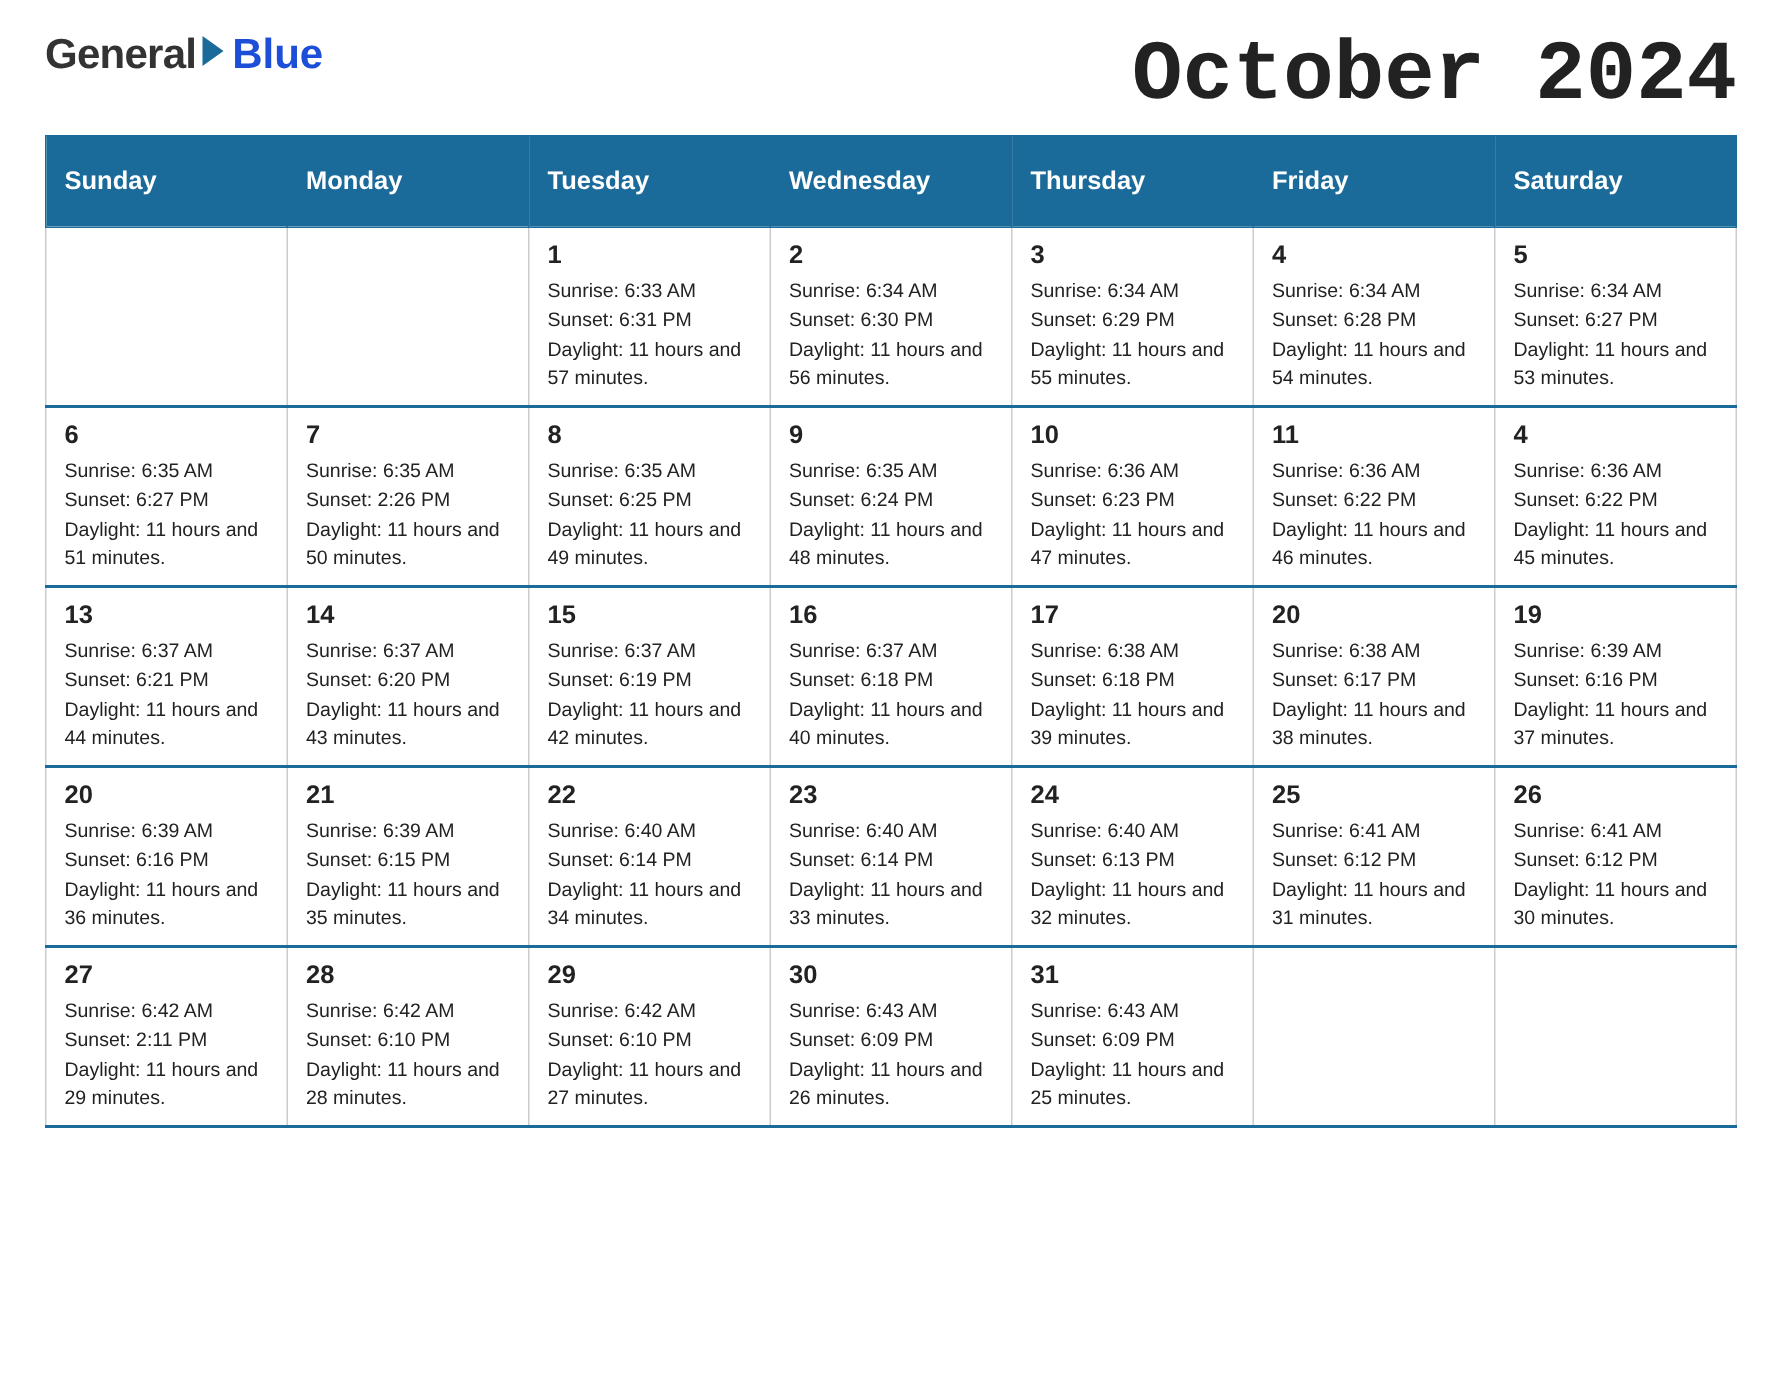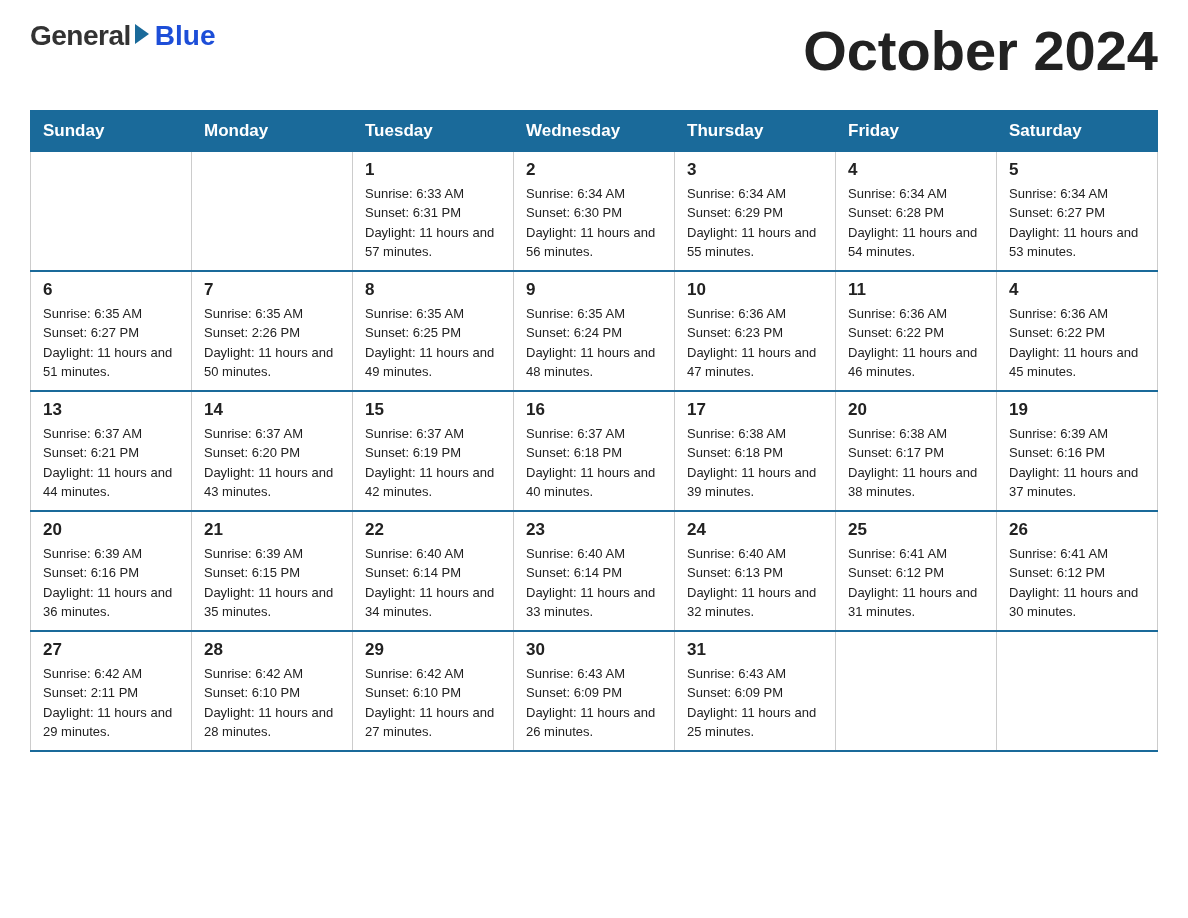--- a/index.html
+++ b/index.html
@@ -7,21 +7,21 @@
       font-family: Arial, sans-serif;
       background: #fff;
       padding: 20px 30px;
       width: 1188px;
       min-height: 918px;
     }
     .header {
       display: flex;
       justify-content: space-between;
       align-items: flex-start;
-      margin-bottom: 28px;
+      margin-bottom: 8px;
       gap: 46px;
     }
     .logo {
       display: flex;
       flex-direction: column;
       align-items: flex-start;
     }
     .logo-top {
       display: flex;
       align-items: center;
@@ -42,20 +42,21 @@
       margin-top: -4px;
     }
     .logo-blue {
       font-size: 28px;
       font-weight: bold;
       color: #1d4ed8;
       margin-left: 6px;
     }
     .title-section {
       text-align: center;
+      font-family: Liberation Mono, monospace;
     }
     .month-title {
       font-size: 56px;
       font-weight: bold;
       color: #222;
       line-height: 1.1;
     }
     .location-title {
       font-size: 22px;
       color: #444;
@@ -63,21 +64,21 @@
     }
     table {
       width: 100%;
       border-collapse: collapse;
     }
     thead tr th {
       background-color: #1a6a9a;
       color: #fff;
       font-size: 17px;
       font-weight: bold;
-      padding: 10px 12px;
+      padding: 20px 12px;
       text-align: left;
       border: 1px solid #1a6a9a;
     }
     tbody tr td {
       vertical-align: top;
       padding: 8px 12px;
       border: 1px solid #ccc;
       width: calc(100% / 7);
       min-height: 90px;
     }

